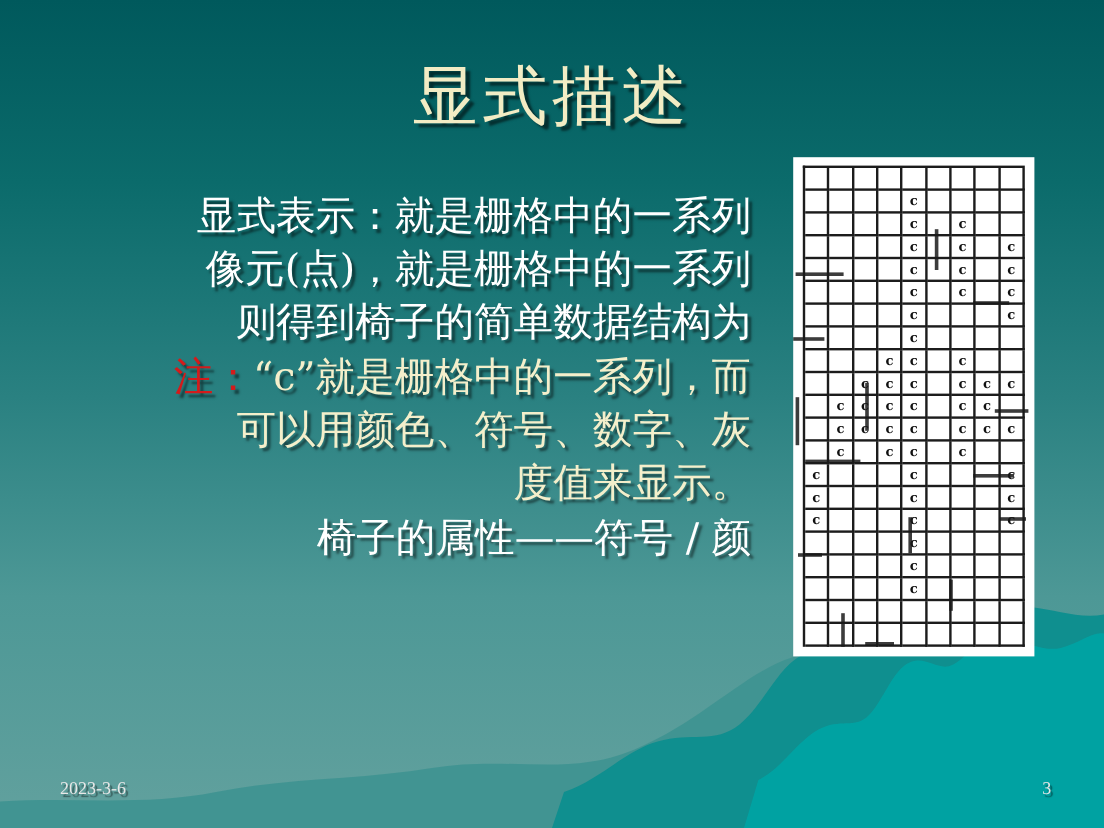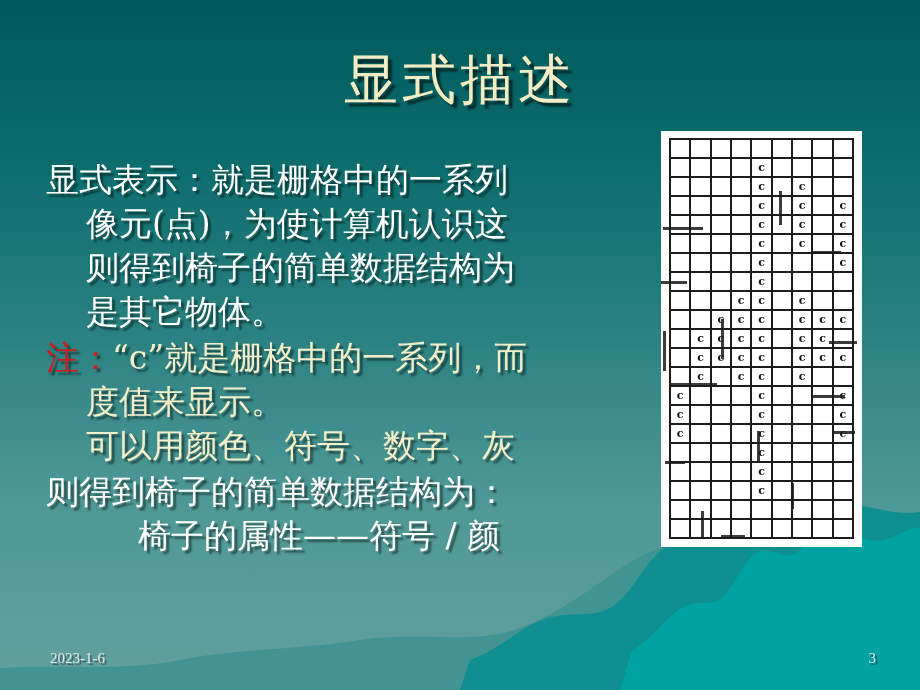--- a/index.html
+++ b/index.html
@@ -59,20 +59,21 @@
     font-size: 33px;
     line-height: 44px;
     text-indent: 0;
     margin: 0 0 2px 0;
     font-family: "DejaVu Serif", "Liberation Serif", serif;
   }
 
   .para .ln {
     display: block;
     white-space: nowrap;
+    text-align: right;
   }
 
   .white-text {
     color: #ffffff;
     text-shadow: 3px 3px 2px rgba(0,0,0,0.5);
   }
 
   .cream-text {
     color: #f4efcb;
     text-shadow: 3px 3px 2px rgba(0,0,0,0.5);
@@ -175,33 +176,31 @@
              C848,30 866,44 884,40 C900,36 910,26 920,28
              L920,190 Z" fill="#00a3a3" opacity="0.95"></path>
   </svg>
 
   <div id="title">显式描述</div>
 
   <div id="body-block">
 
     <div class="para white-text">
       <span class="ln">显式表示：就是栅格中的一系列</span>
-      <span class="ln ind1">像元(点)，为使计算机认识这</span>
+      <span class="ln ind1">像元(点)，就是栅格中的一系列</span>
       <span class="ln ind1">则得到椅子的简单数据结构为</span>
-      <span class="ln ind1">是其它物体。</span>
     </div>
 
     <div class="para">
       <span class="ln"><span class="red-mark">注：</span><span class="cream-text">“c”就是栅格中的一系列，而</span></span>
+      <span class="ln ind1 cream-text">可以用颜色、符号、数字、灰</span>
       <span class="ln ind1 cream-text">度值来显示。</span>
-      <span class="ln ind1 cream-text">可以用颜色、符号、数字、灰</span>
     </div>
 
     <div class="para white-text">
-      <span class="ln">则得到椅子的简单数据结构为：</span>
       <span class="ln ind2">椅子的属性——符号 / 颜</span>
     </div>
 
   </div>
 
   <div id="raster-figure">
     <div id="raster-grid">
         <div class="cell"></div>
         <div class="cell"></div>
         <div class="cell"></div>
@@ -402,16 +401,16 @@
       <div class="scan-noise" style="left: 168px; top: 210px; width: 28px; height: 3px;"></div>
       <div class="scan-noise" style="left: 4px; top: 330px; width: 20px; height: 3px;"></div>
       <div class="scan-noise" style="left: 130px; top: 352px; width: 3px; height: 26px;"></div>
       <div class="scan-noise" style="left: 150px; top: 264px; width: 34px; height: 3px;"></div>
       <div class="scan-noise" style="left: 40px; top: 380px; width: 3px; height: 28px;"></div>
       <div class="scan-noise" style="left: 2px; top: 200px; width: 3px; height: 40px;"></div>
       <div class="scan-noise" style="left: 172px; top: 300px; width: 22px; height: 3px;"></div>
       <div class="scan-noise" style="left: 60px; top: 404px; width: 24px; height: 3px;"></div>
     </div>
 
-  <div id="footer-date">2023-1-6</div>
+  <div id="footer-date">2023-3-6</div>
   <div id="footer-page">3</div>
 
 </div>
 
 </body></html>

